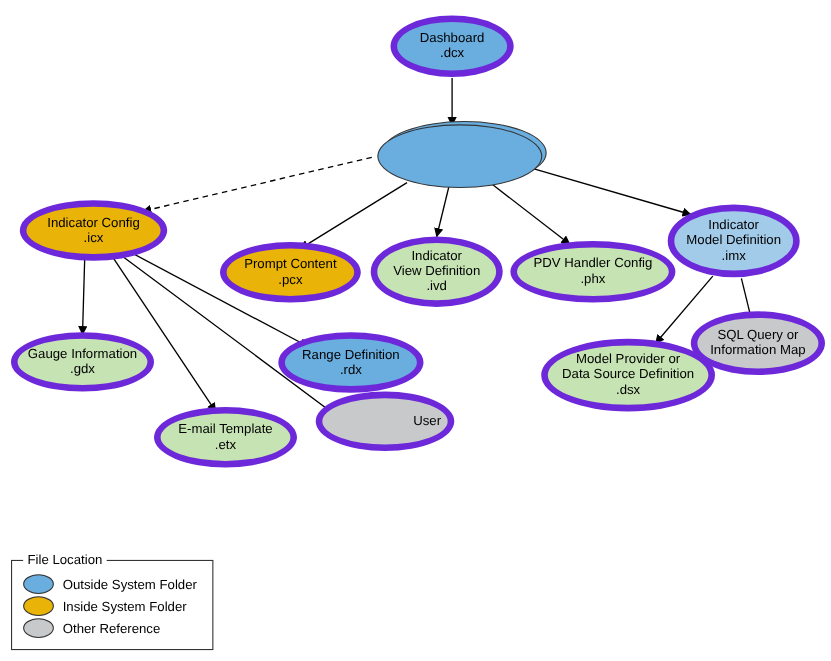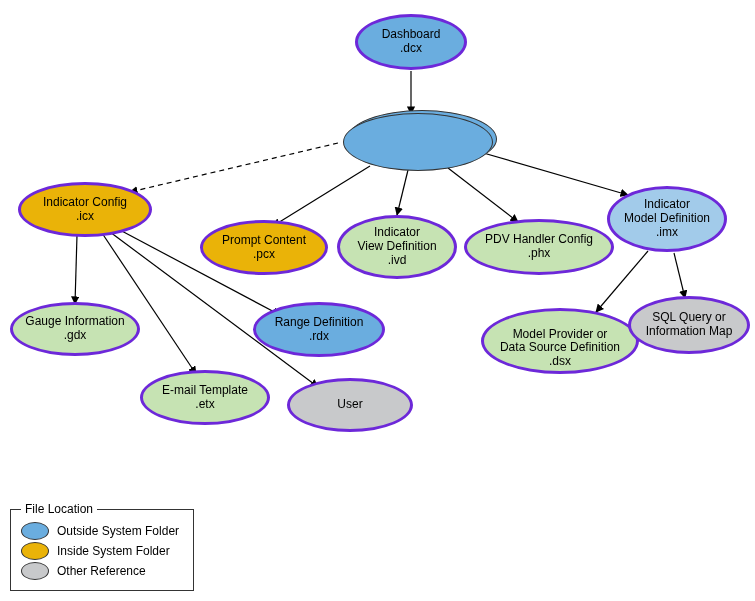--- a/index.html
+++ b/index.html
@@ -19,21 +19,21 @@
   }
   svg.edges {
     position: absolute;
     left: 0; top: 0;
     width: 755px;
     height: 601px;
     pointer-events: none;
   }
   .node {
     position: absolute;
-    border: 3px solid #6d28d9;
+    border: 6px solid #6d28d9;
     border-radius: 50%;
     display: flex;
     align-items: center;
     justify-content: center;
     text-align: center;
     box-sizing: border-box;
     padding: 2px 6px;
     line-height: 1.15;
   }
   .node span { display: block; }
@@ -180,35 +180,35 @@
     </div>
   </div>
 
   <div class="node c-greenl" style="left:140px; top:370px; width:130px; height:55px;">
     <div>
       <span>E-mail Template</span>
       <span>.etx</span>
     </div>
   </div>
 
-  <div class="node c-grey" style="left:287px; top:378px; width:126px; height:54px;">
+  <div class="node c-grey" style="left:287px; top:356px; width:126px; height:54px;justify-content:flex-end;">
     <div>
       <span>User</span>
     </div>
   </div>
 
-  <div class="node c-greenl" style="left:481px; top:308px; width:158px; height:66px;align-items:flex-end;">
+  <div class="node c-greenl" style="left:492px; top:308px; width:158px; height:66px;">
     <div>
       <span>Model Provider or</span>
       <span>Data Source Definition</span>
       <span>.dsx</span>
     </div>
   </div>
 
-  <div class="node c-grey" style="left:628px; top:296px; width:122px; height:58px;">
+  <div class="node c-grey" style="left:628px; top:283px; width:122px; height:58px;">
     <div>
       <span>SQL Query or</span>
       <span>Information Map</span>
     </div>
   </div>
 
   <div class="legend">
     <span class="title">File Location</span>
     <div class="legend-inner">
       <div class="legend-row">

